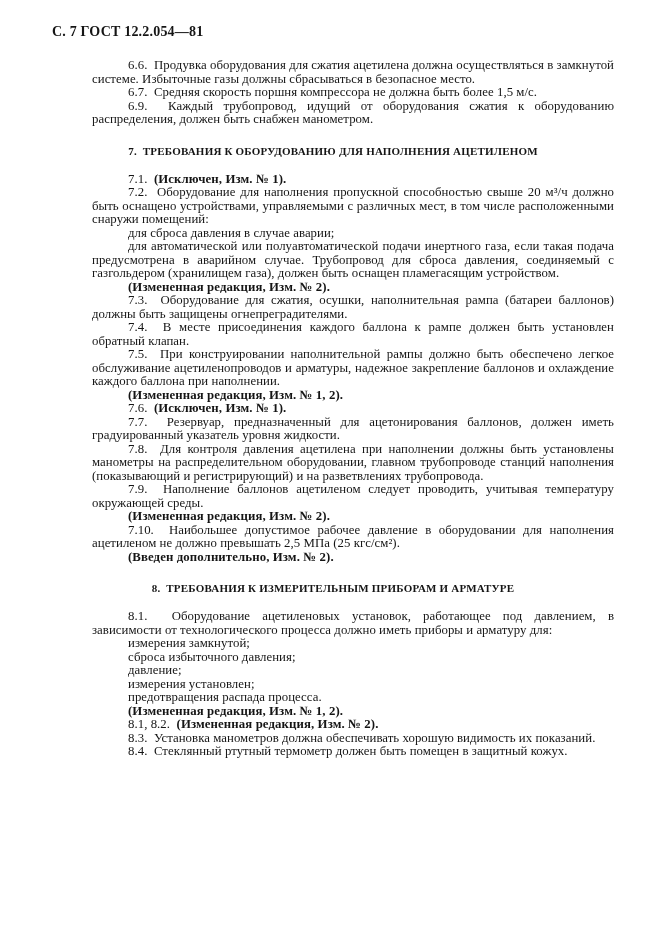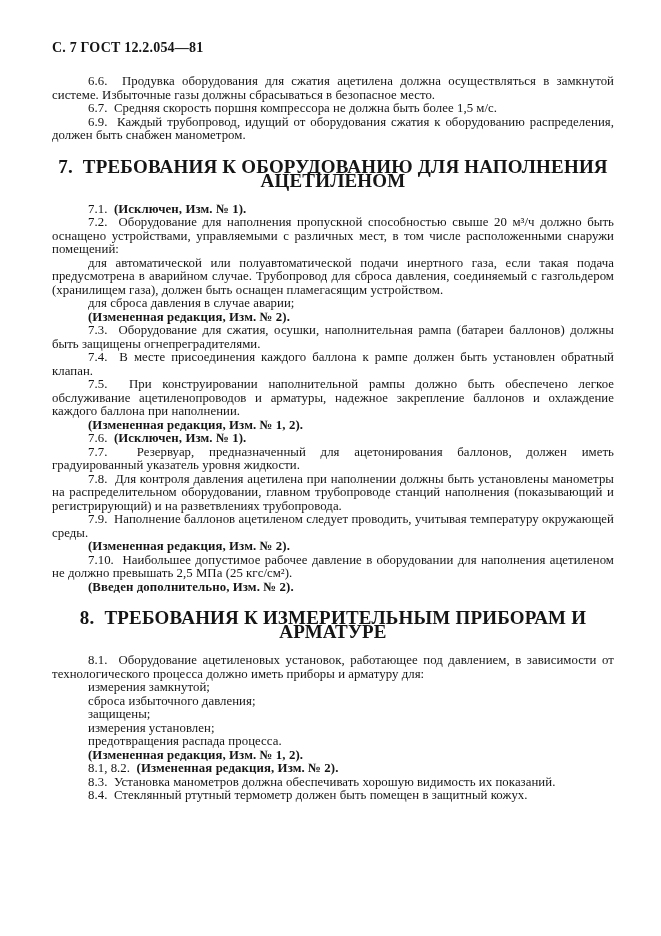--- a/index.html
+++ b/index.html
@@ -5,84 +5,85 @@
   * { margin: 0; padding: 0; box-sizing: border-box; }
   html, body {
     width: 661px; height: 936px;
     background: #ffffff;
     font-family: "Liberation Serif", "DejaVu Serif", serif;
     color: #151515;
     overflow: hidden;
   }
   .page {
     width: 661px; height: 936px;
-    padding: 40px 47px 0 52px;
+    padding: 24px 47px 0 52px;
   }
   .page-header {
     font-weight: bold;
     font-size: 14px;
     line-height: 15px;
     letter-spacing: 0.2px;
     margin-bottom: 20px;
   }
   .sec-heading {
-    font-size: 19px;
+    font-size: 11px;
     font-weight: bold;
     text-align: center;
     line-height: 14px;
     letter-spacing: 0.2px;
     margin: 17px 0 15px 0;
   }
   .para {
     font-size: 12.8px;
     line-height: 13.5px;
     text-align: justify;
     text-indent: 36px;
     letter-spacing: 0.05px;
+    margin-left: 40px;
   }
   .para b { letter-spacing: 0.1px; }
 </style>
 </head>
 <body>
 
 <div class="page">
   <header class="page-header">
     <span>С. 7 ГОСТ 12.2.054—81</span>
   </header>
   <main id="doc-content">
       <section>
         <p class="para"><span>6.6.&nbsp; Продувка оборудования для сжатия ацетилена должна осуществляться в замкнутой системе. Избыточные газы должны сбрасываться в безопасное место.</span></p>
         <p class="para"><span>6.7.&nbsp; Средняя скорость поршня компрессора не должна быть более 1,5 м/с.</span></p>
         <p class="para"><span>6.9.&nbsp; Каждый трубопровод, идущий от оборудования сжатия к оборудованию распределения, должен быть снабжен манометром.</span></p>
       </section>
       <section>
         <h2 class="sec-heading">7.&nbsp; ТРЕБОВАНИЯ К ОБОРУДОВАНИЮ ДЛЯ НАПОЛНЕНИЯ АЦЕТИЛЕНОМ</h2>
         <p class="para"><span>7.1.&nbsp; </span><b>(Исключен, Изм. № 1).</b></p>
         <p class="para"><span>7.2.&nbsp; Оборудование для наполнения пропускной способностью свыше 20 м³/ч должно быть оснащено устройствами, управляемыми с различных мест, в том числе расположенными снаружи помещений:</span></p>
+        <p class="para"><span>для сброса давления в случае аварии;</span></p>
         <p class="para"><span>для автоматической или полуавтоматической подачи инертного газа, если такая подача предусмотрена в аварийном случае. Трубопровод для сброса давления, соединяемый с газгольдером (хранилищем газа), должен быть оснащен пламегасящим устройством.</span></p>
-        <p class="para"><span>для сброса давления в случае аварии;</span></p>
         <p class="para"><b>(Измененная редакция, Изм. № 2).</b></p>
         <p class="para"><span>7.3.&nbsp; Оборудование для сжатия, осушки, наполнительная рампа (батареи баллонов) должны быть защищены огнепреградителями.</span></p>
         <p class="para"><span>7.4.&nbsp; В месте присоединения каждого баллона к рампе должен быть установлен обратный клапан.</span></p>
         <p class="para"><span>7.5.&nbsp; При конструировании наполнительной рампы должно быть обеспечено легкое обслуживание ацетиленопроводов и арматуры, надежное закрепление баллонов и охлаждение каждого баллона при наполнении.</span></p>
         <p class="para"><b>(Измененная редакция, Изм. № 1, 2).</b></p>
         <p class="para"><span>7.6.&nbsp; </span><b>(Исключен, Изм. № 1).</b></p>
         <p class="para"><span>7.7.&nbsp; Резервуар, предназначенный для ацетонирования баллонов, должен иметь градуированный указатель уровня жидкости.</span></p>
         <p class="para"><span>7.8.&nbsp; Для контроля давления ацетилена при наполнении должны быть установлены манометры на распределительном оборудовании, главном трубопроводе станций наполнения (показывающий и регистрирующий) и на разветвлениях трубопровода.</span></p>
         <p class="para"><span>7.9.&nbsp; Наполнение баллонов ацетиленом следует проводить, учитывая температуру окружающей среды.</span></p>
         <p class="para"><b>(Измененная редакция, Изм. № 2).</b></p>
         <p class="para"><span>7.10.&nbsp; Наибольшее допустимое рабочее давление в оборудовании для наполнения ацетиленом не должно превышать 2,5 МПа (25 кгс/см²).</span></p>
         <p class="para"><b>(Введен дополнительно, Изм. № 2).</b></p>
       </section>
       <section>
         <h2 class="sec-heading">8.&nbsp; ТРЕБОВАНИЯ К ИЗМЕРИТЕЛЬНЫМ ПРИБОРАМ И АРМАТУРЕ</h2>
         <p class="para"><span>8.1.&nbsp; Оборудование ацетиленовых установок, работающее под давлением, в зависимости от технологического процесса должно иметь приборы и арматуру для:</span></p>
         <p class="para"><span>измерения замкнутой;</span></p>
         <p class="para"><span>сброса избыточного давления;</span></p>
-        <p class="para"><span>защищены;</span></p>
+        <p class="para"><span>давление;</span></p>
         <p class="para"><span>измерения установлен;</span></p>
         <p class="para"><span>предотвращения распада процесса.</span></p>
         <p class="para"><b>(Измененная редакция, Изм. № 1, 2).</b></p>
         <p class="para"><span>8.1, 8.2.&nbsp; </span><b>(Измененная редакция, Изм. № 2).</b></p>
         <p class="para"><span>8.3.&nbsp; Установка манометров должна обеспечивать хорошую видимость их показаний.</span></p>
         <p class="para"><span>8.4.&nbsp; Стеклянный ртутный термометр должен быть помещен в защитный кожух.</span></p>
       </section>
     </main>
 </div>
 

